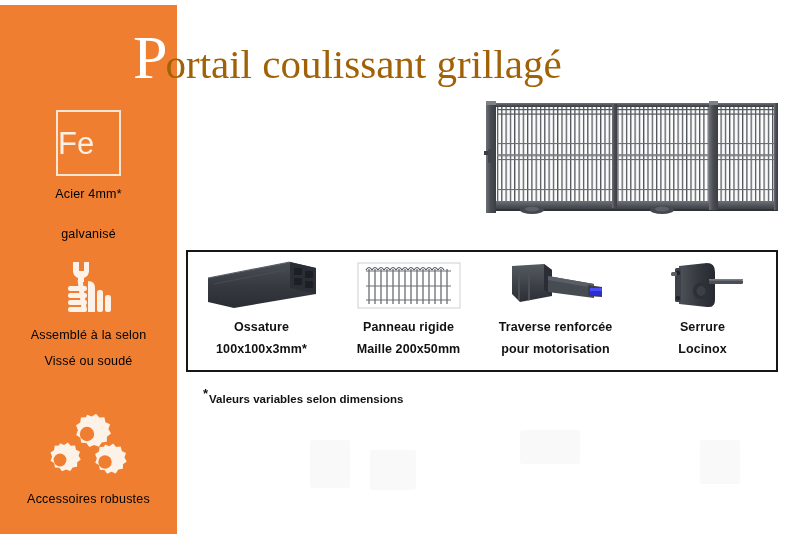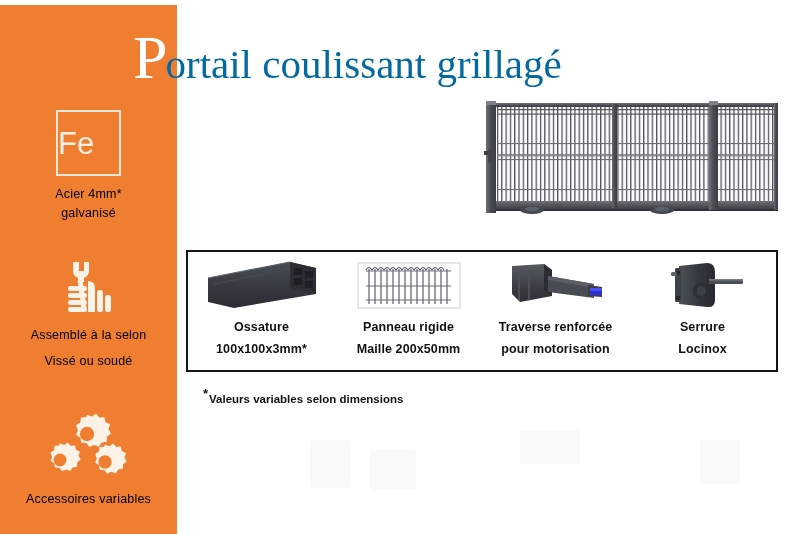--- a/index.html
+++ b/index.html
@@ -35,21 +35,21 @@
 
   
   .title-row{position:absolute;left:133px;top:26px;height:60px;display:flex;align-items:baseline;}
   .title-cap{
     font-family:"Liberation Serif", serif;
     font-size:62px;line-height:62px;color:#ffffff;
     position:relative;z-index:3;margin-right:0px;
   }
   .title-rest{
     font-family:"Liberation Serif", serif;
-    font-size:41px;line-height:41px;color:#0369a1;
+    font-size:41px;line-height:41px;color:#a16207;
     position:relative;z-index:3;margin-left:-2px;
   }
   .gate{
     position:absolute;left:484px;top:97px;width:300px;height:126px;
   }
 
   
   .feat-box{
     position:absolute;left:186px;top:250px;width:592px;height:122px;
     border:2px solid #161616;box-sizing:border-box;background:#fff;
@@ -74,21 +74,21 @@
 
 <div id="page">
 
   <div class="sidebar">
 
     <div class="side-block" style="top:105px;">
       <div class="fe-box">
         <span class="fe-text">Fe</span>
       </div>
       <div class="side-label">Acier 4mm*</div>
-      <div class="side-label" style="margin-top:2px;text-align:center;">galvanisé</div>
+      <div class="side-label" style="margin-top:23px;text-align:center;">galvanisé</div>
     </div>
 
     <div class="side-block" style="top:252px;">
       <div class="icon-wrap">
         <svg width="62" height="58" viewBox="0 0 62 58" aria-hidden="true">
           <g fill="#fdf2e7">
 
             <path d="M21 3 l0 9 l5 0 l0 -9 l5 0 l0 9 q0 5 -5 7 l0 4 l-6 0 l0 -4 q-5 -2 -5 -7 l0 -9 z"></path>
 
             <rect x="21.5" y="21" width="5" height="29" transform="rotate(-8 24 35)"></rect>
@@ -124,21 +124,21 @@
               <circle cx="0" cy="0" r="6.4" fill="#ef7e30"></circle>
             </g>
 
             <g transform="translate(70,50)">
               <path d="M0 -20 l4.9 2 l4.4 -3 l3.4 4 l5.2 -0.5 l1.2 5.1 l4.7 2.3 l-1.7 4.9 l2.6 4.5 l-4.2 3.2 l-0.2 5.2 l-5.2 0.9 l-2.9 4.4 l-4.9 -1.8 l-4.8 2.1 l-3.2 -4.2 l-5.2 -0.3 l-0.8 -5.2 l-4.4 -2.8 l1.8 -4.9 l-1.9 -4.9 l4.3 -2.8 l0.7 -5.2 l5.2 -0.4 z" transform="scale(0.88)"></path>
               <circle cx="0" cy="0" r="6.7" fill="#ef7e30"></circle>
             </g>
           </g>
         </svg>
       </div>
-      <div class="side-label">Accessoires variables</div>
+      <div class="side-label">Accessoires robustes</div>
     </div>
   </div>
 
   <div class="title-row">
     <span class="title-cap">P</span>
       <span class="title-rest">ortail coulissant grillagé</span>
   </div>
 
   <div class="gate">
     <svg width="300" height="126" viewBox="0 0 300 126" aria-hidden="true">

